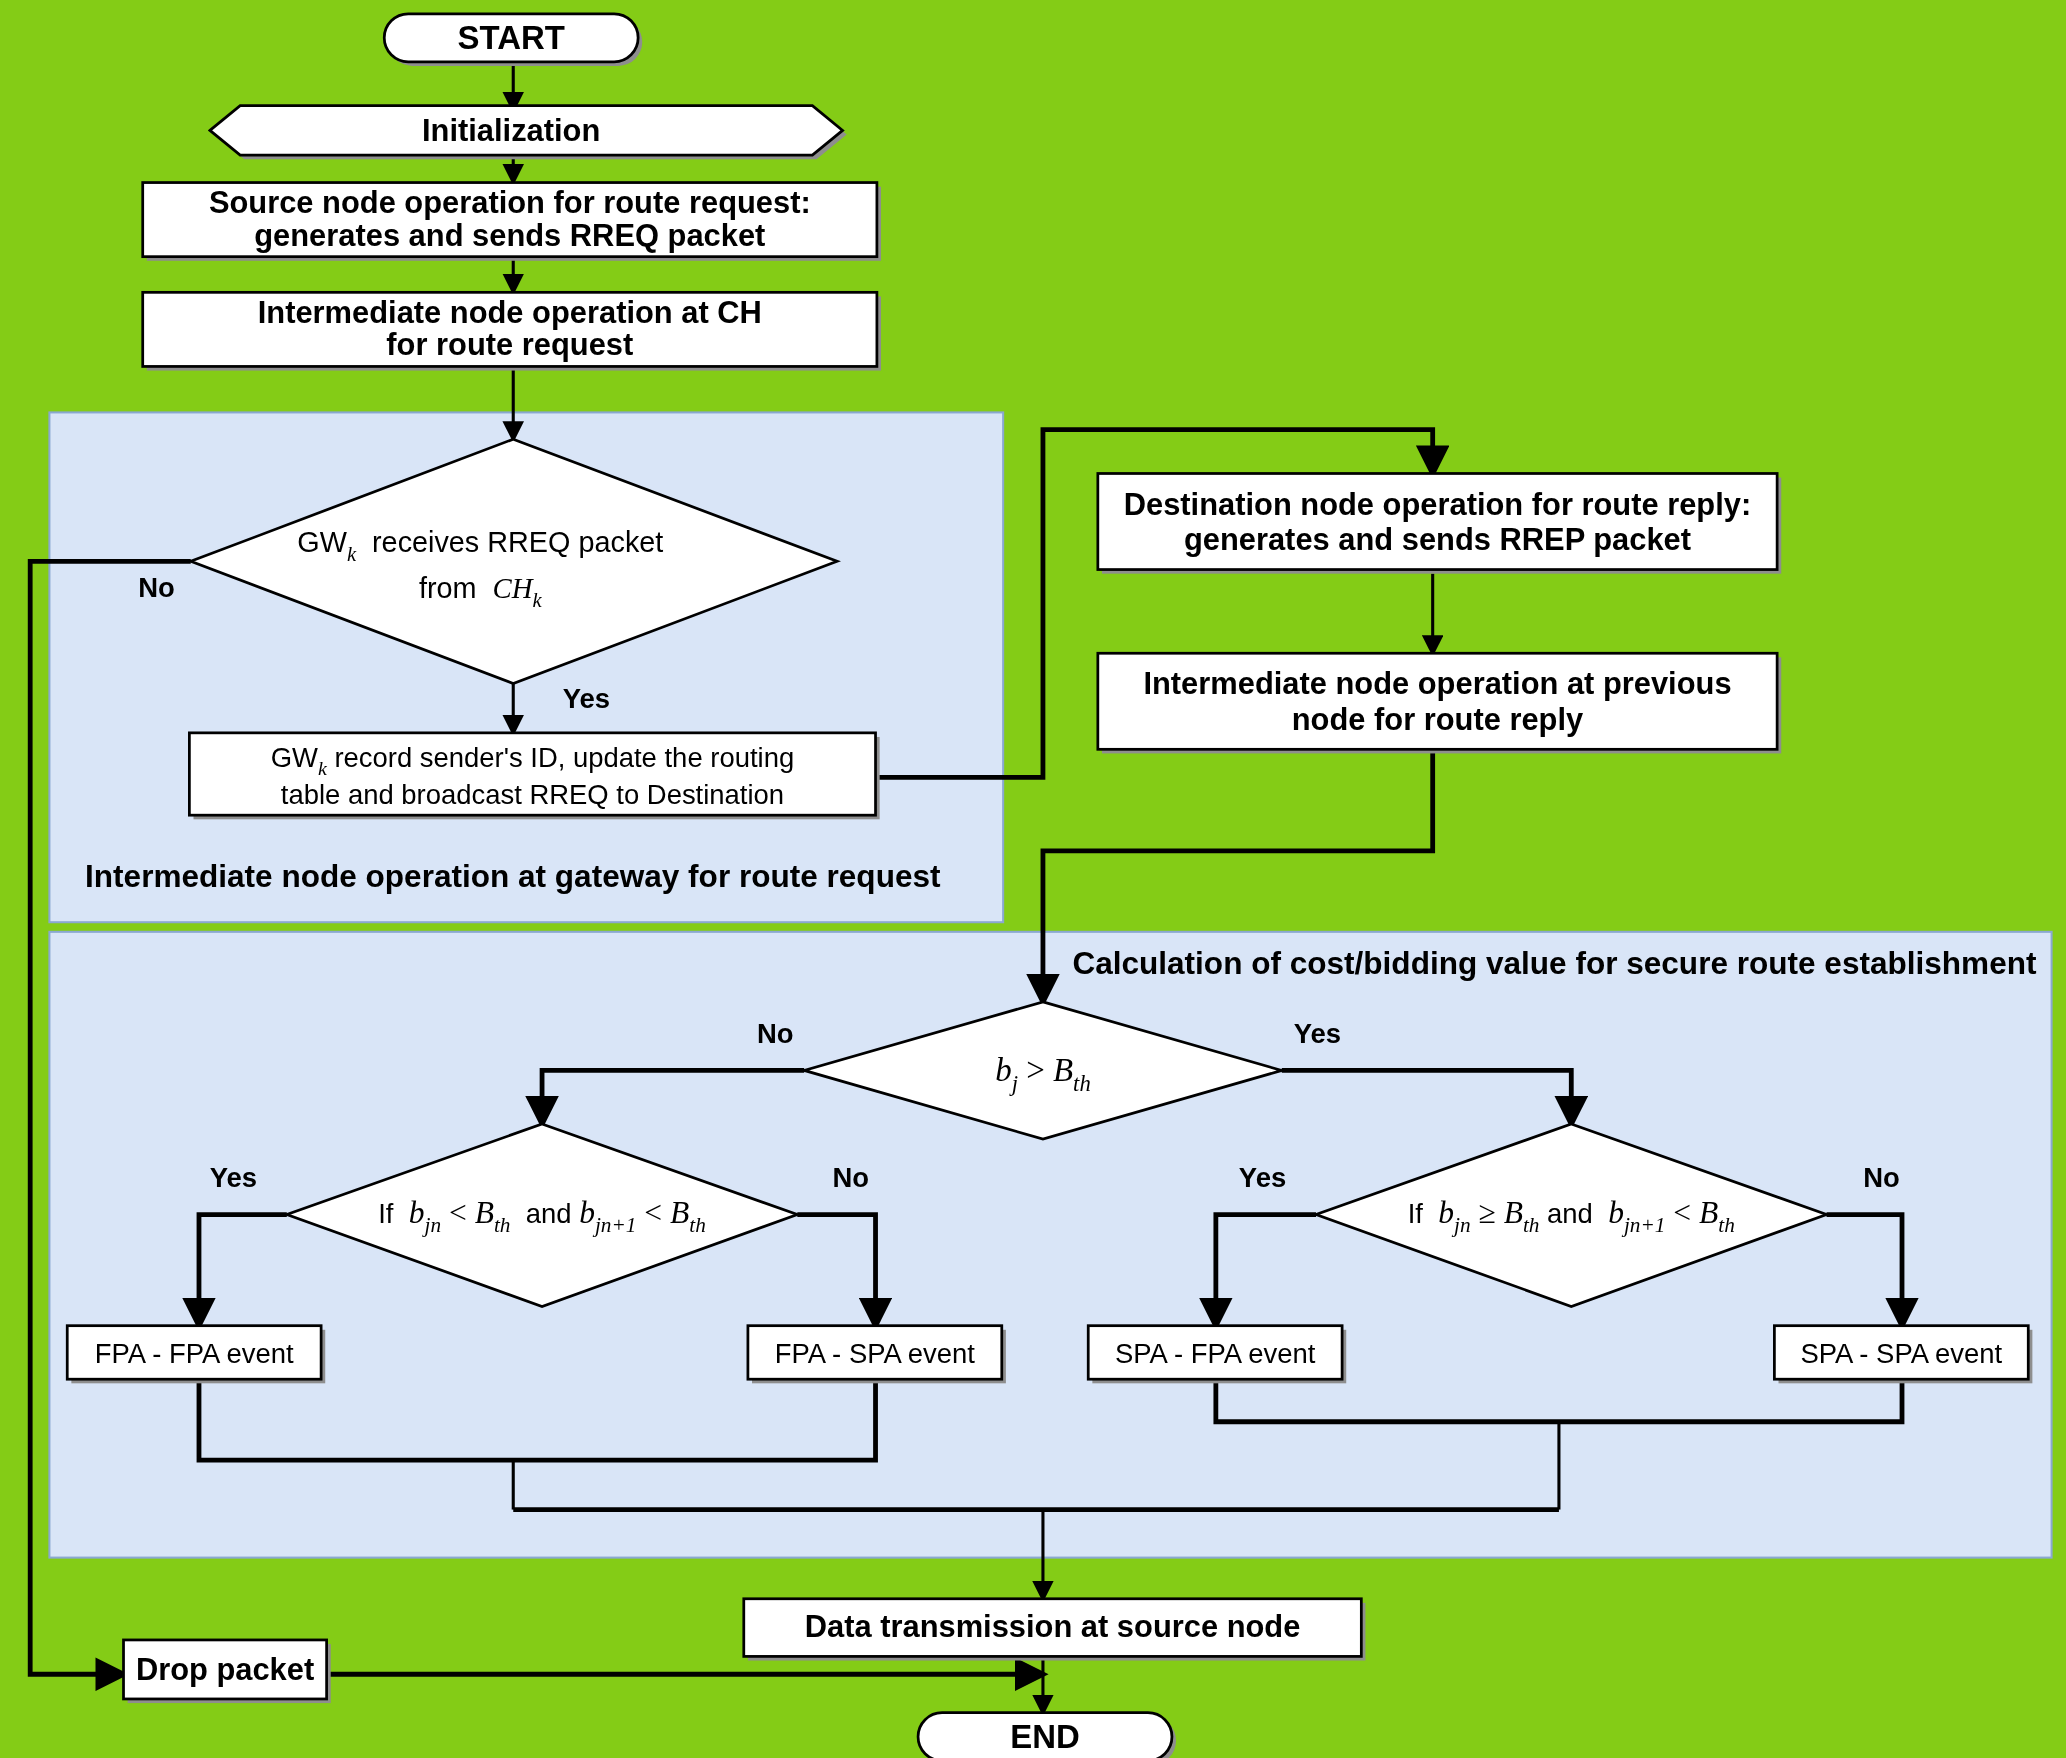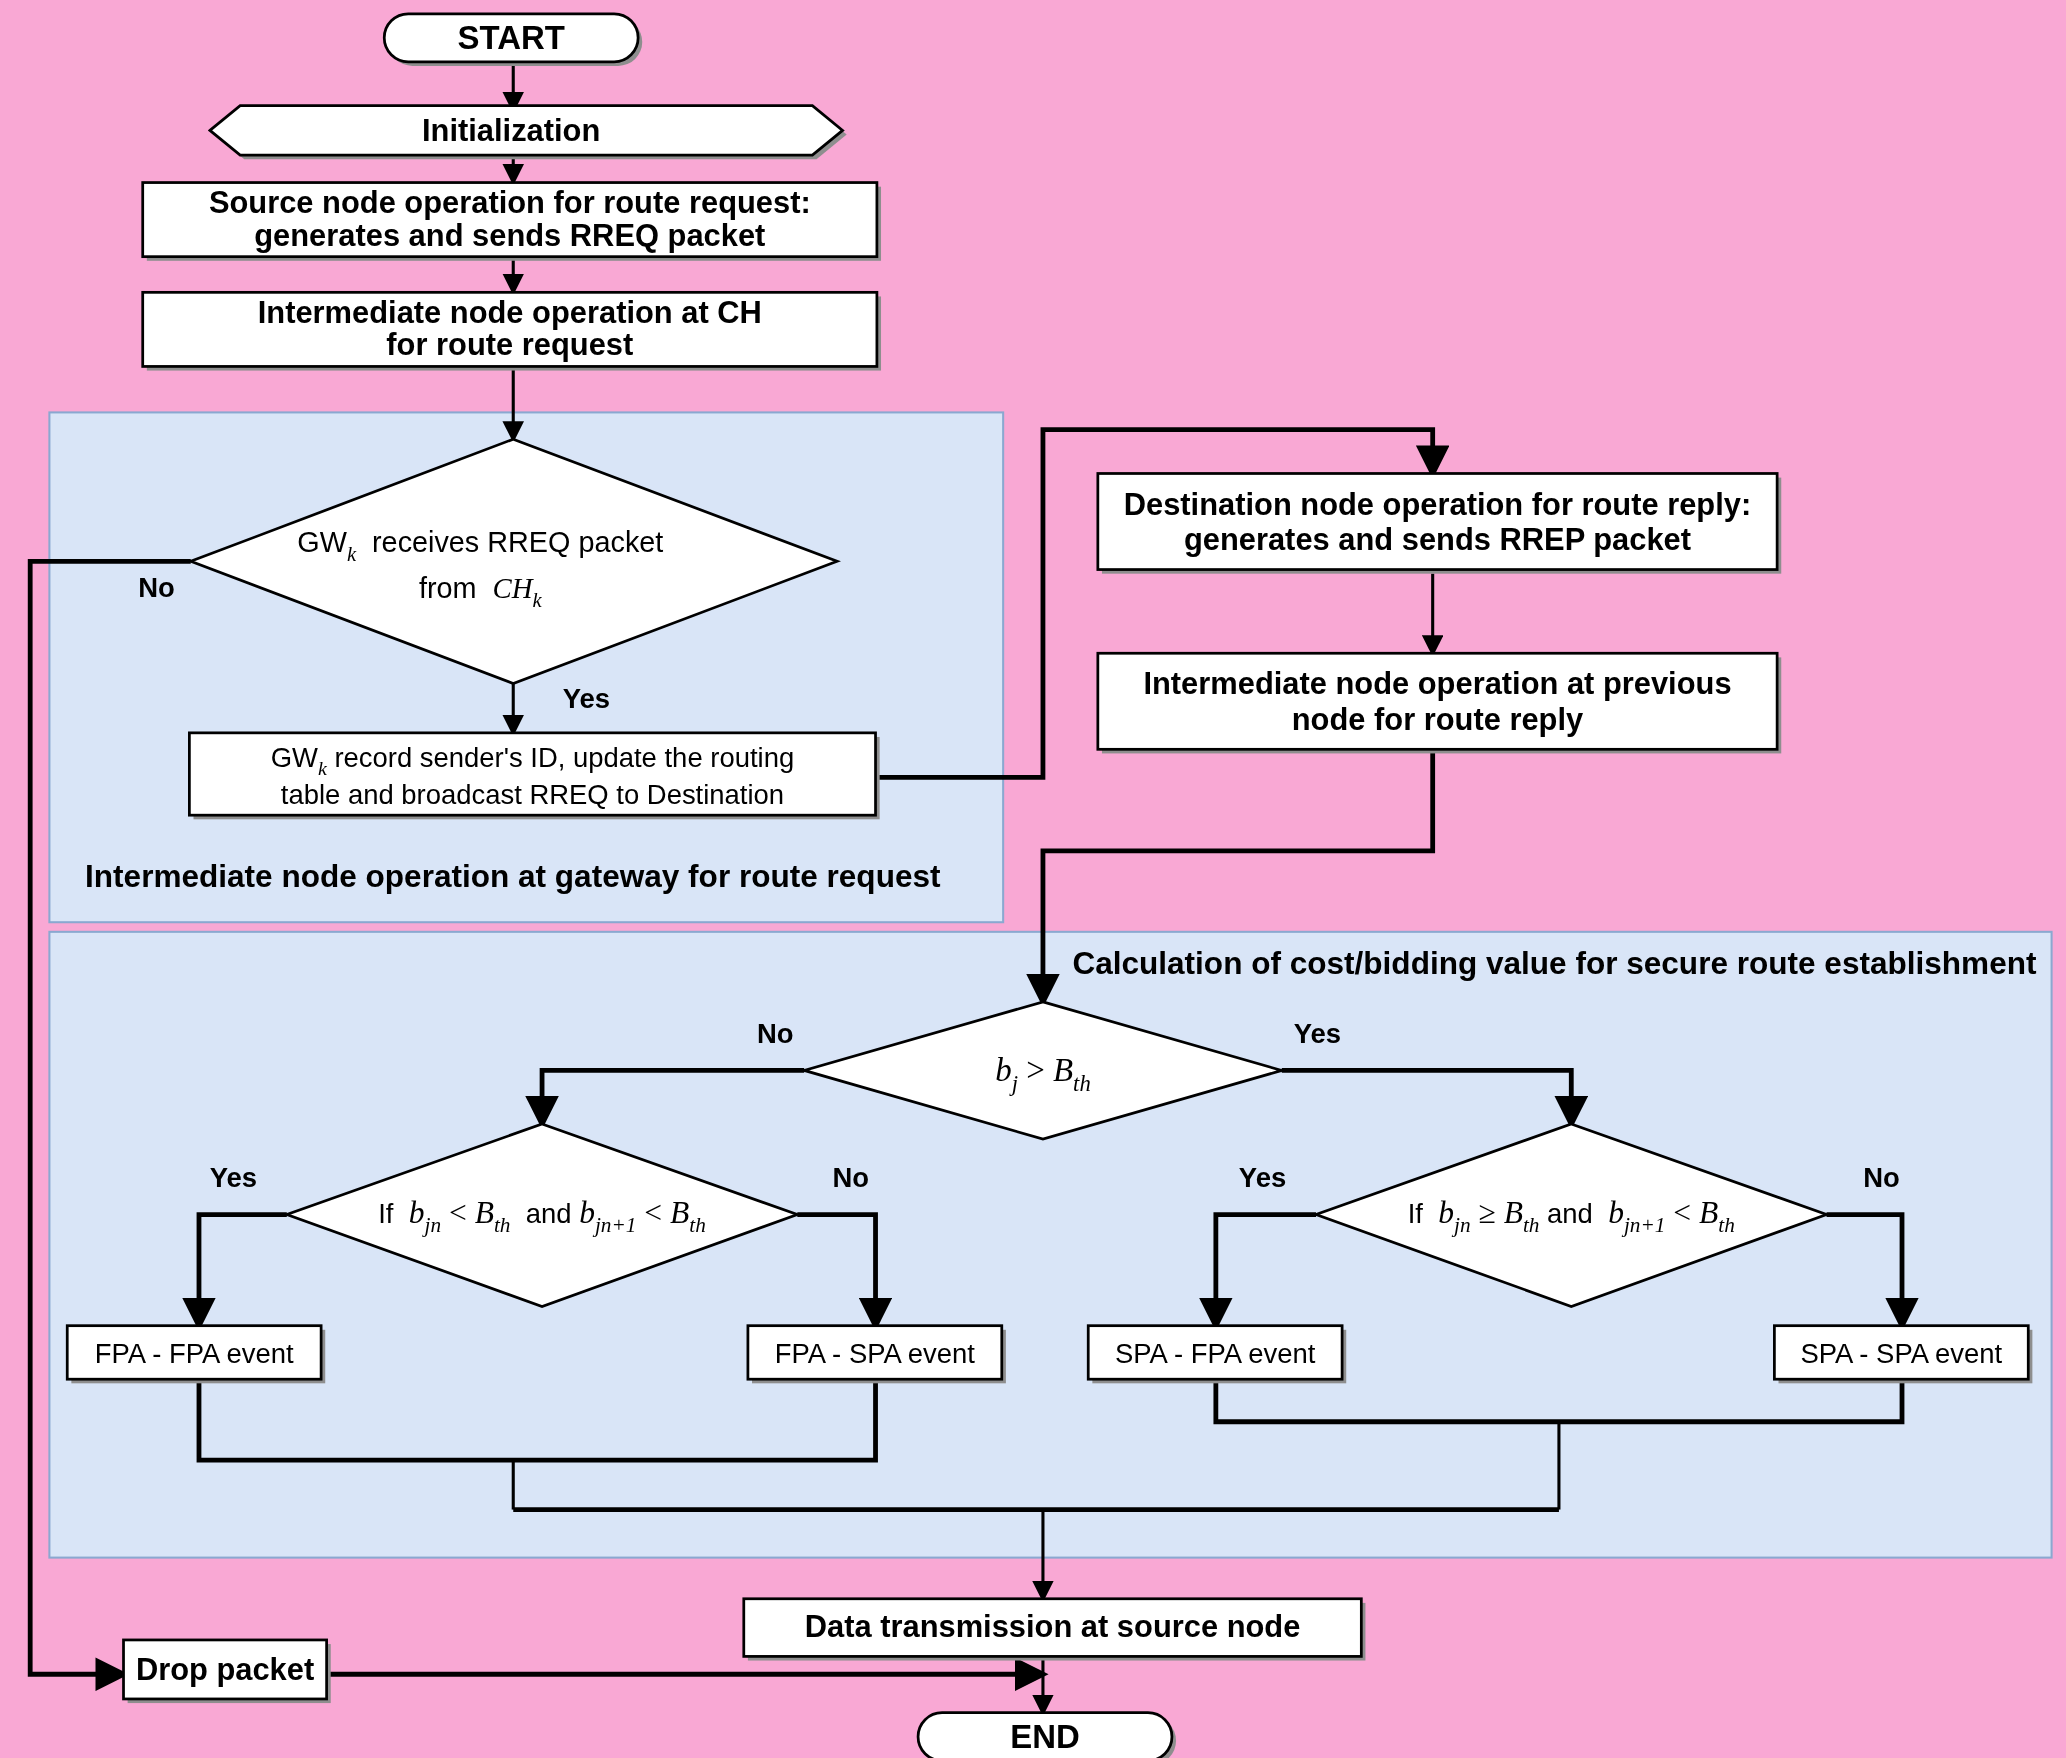--- a/index.html
+++ b/index.html
@@ -1,17 +1,17 @@
 <!DOCTYPE html>
 <html style="font-size:11px"><head>
 <meta charset="utf-8">
 <style>
   html,body{margin:0;padding:0;background:#ffffff;}
   body{font-family:"Liberation Sans", sans-serif;}
-  #stage{position:relative;width:2066px;height:1758px;background:#f9a8d4;overflow:hidden;}
+  #stage{position:relative;width:2066px;height:1758px;background:#84cc16;overflow:hidden;}
   svg{position:absolute;left:0;top:0;width:2066px;height:1758px;}
   .panel-fill{fill:#d9e5f7;stroke:#8aa8d0;stroke-width:3;}
   .shape{fill:#ffffff;stroke:#000000;stroke-width:4;}
   .shape-shadow{fill:#8e8e8e;stroke:none;}
   .conn{stroke:#000000;stroke-width:4.5;fill:none;}
   .conn-thick{stroke:#000000;stroke-width:7;fill:none;}
   text{font-family:"Liberation Sans", sans-serif;fill:#000;}
   .lbl{font-size:40px;font-weight:bold;}
   .panel-title{font-size:46px;font-weight:bold;}
   .node-bold{font-size:45px;font-weight:bold;}

